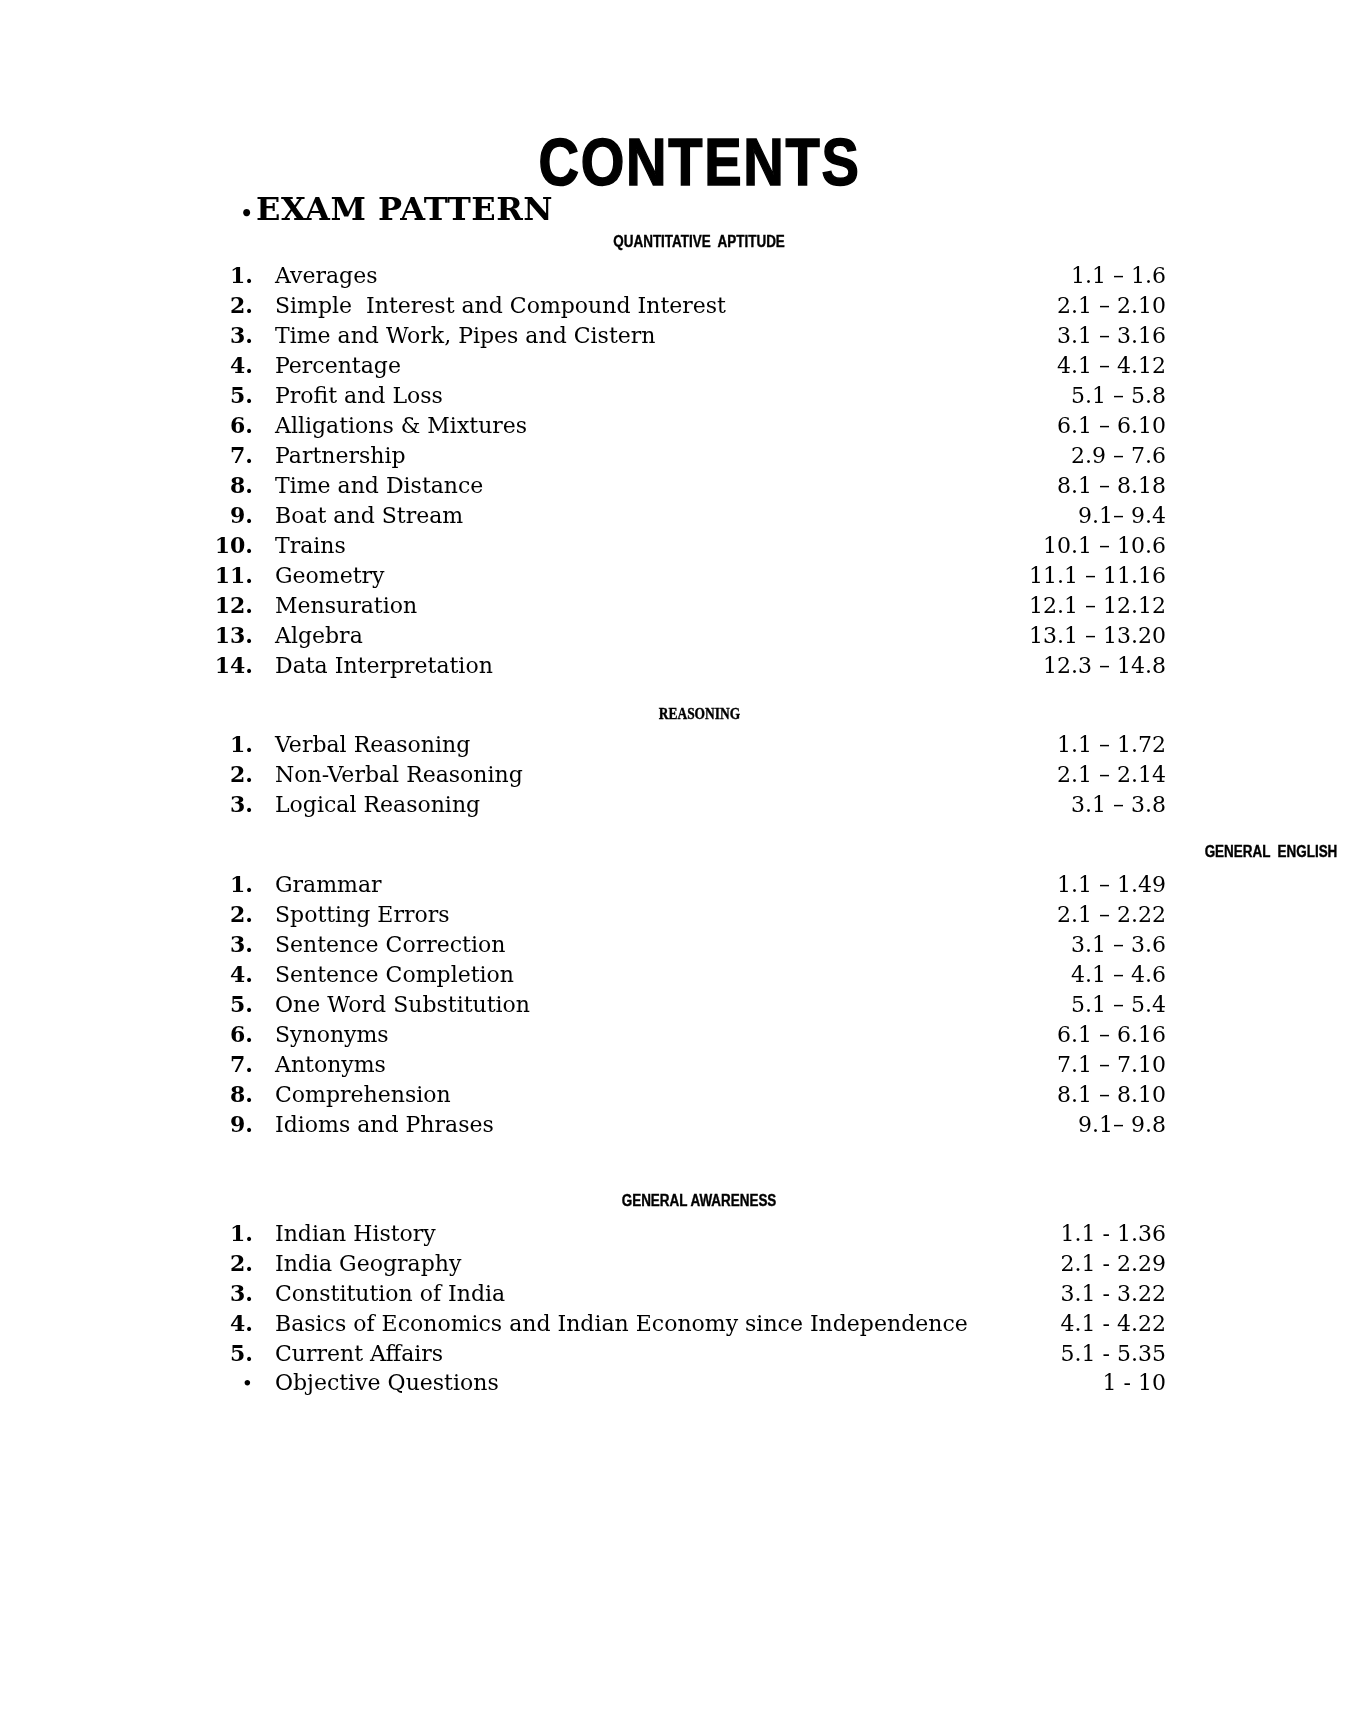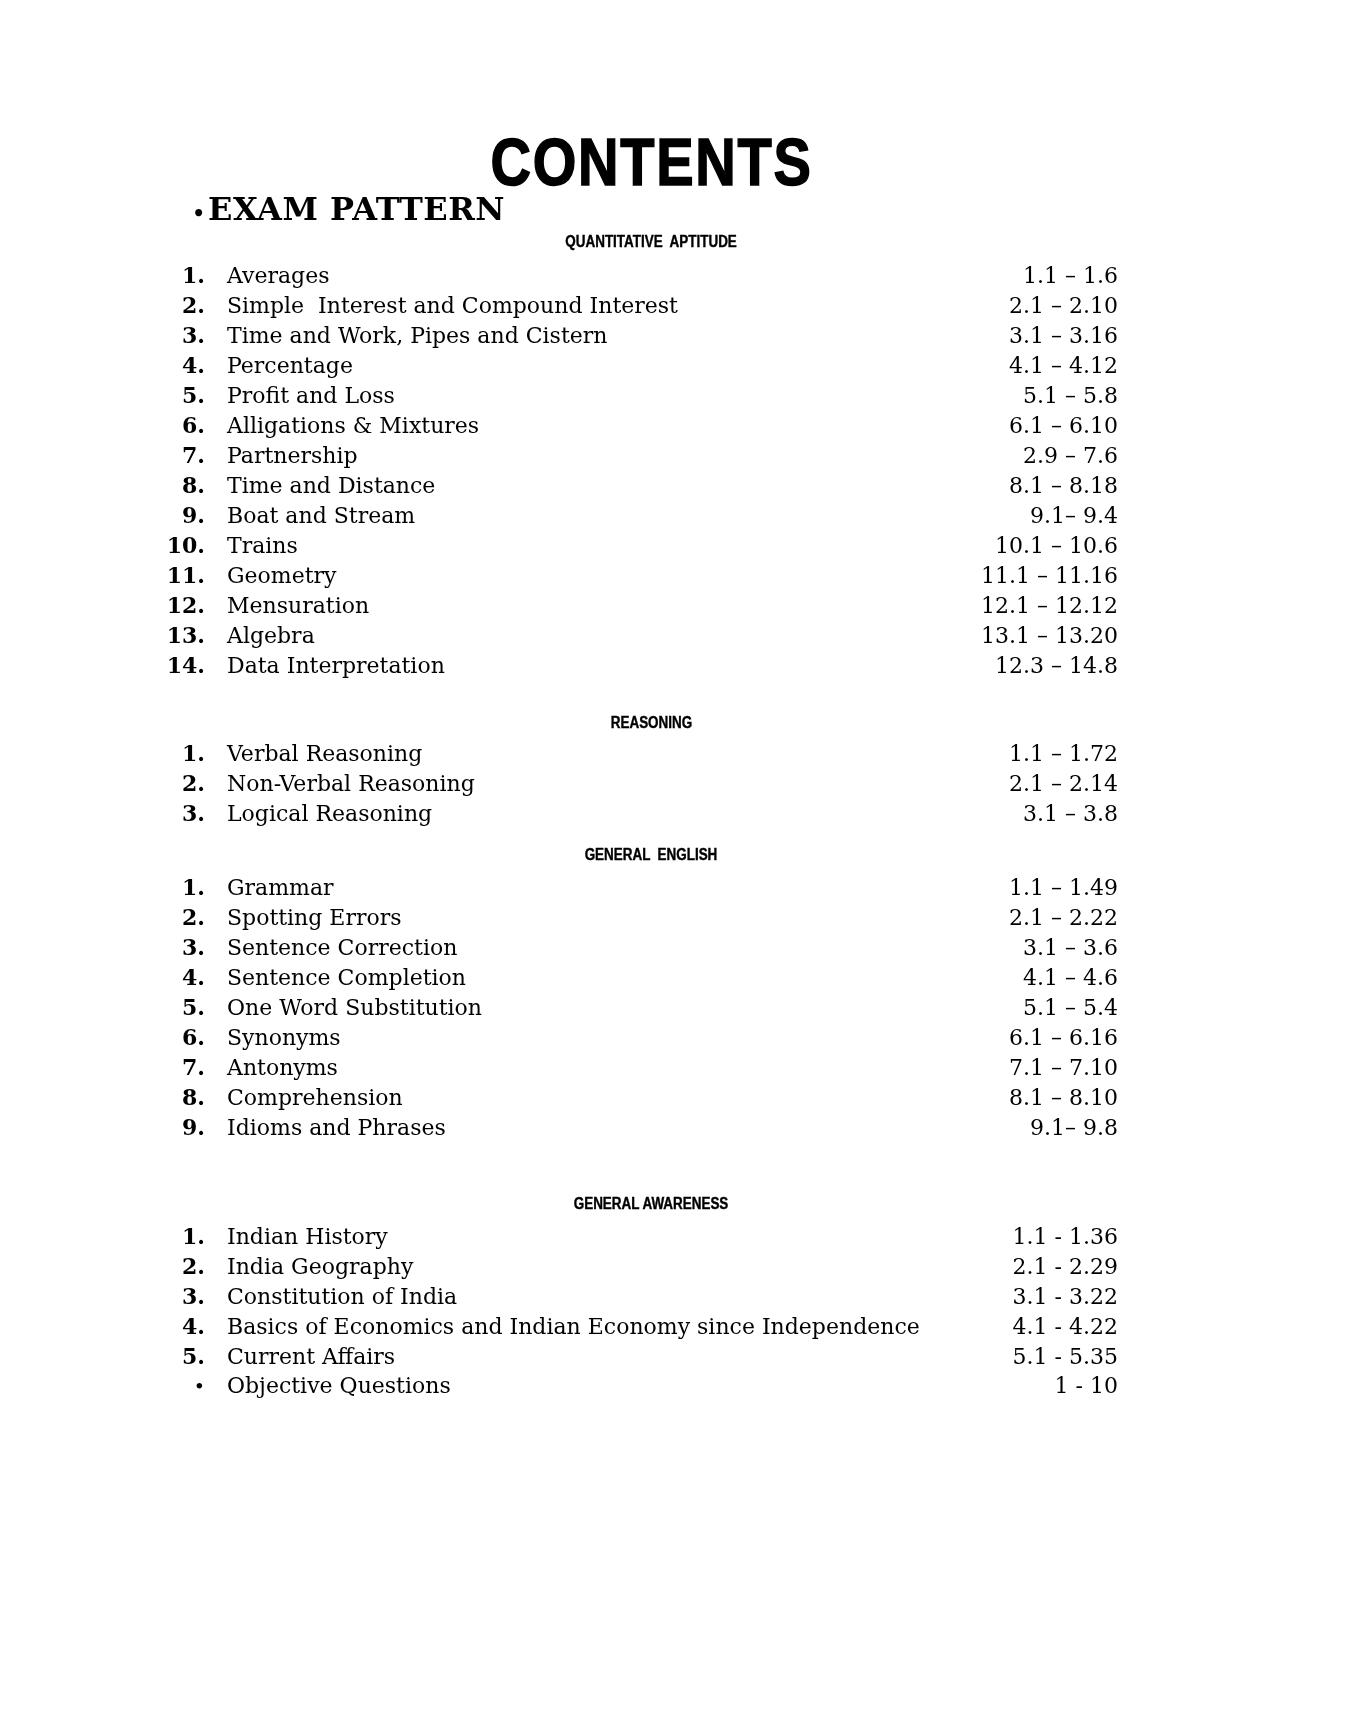--- a/index.html
+++ b/index.html
@@ -4,20 +4,21 @@
 <style>
   html, body { margin: 0; padding: 0; background: #ffffff; }
   .page {
     position: relative;
     width: 1302px;
     height: 1725px;
     background: #ffffff;
     color: #000000;
     font-family: "DejaVu Serif", serif;
     overflow: hidden;
+    padding-left: 48px;
   }
   
   .title-line {
     padding-top: 130px;
     height: 64px;
     line-height: 64px;
     text-align: center;
   }
   .title-line .stretch {
     display: inline-block;
@@ -85,23 +86,23 @@
     margin-left: 22px;
     white-space: pre-wrap;
   }
   .pg {
     margin-left: auto;
     white-space: pre-wrap;
   }
   
   #heading-qa   { margin-top: 3px; }
   #toc-qa       { margin-top: 3px; }
-  #heading-re   { margin-top: 28px; }
+  #heading-re   { margin-top: 19px; font-family: Liberation Serif, serif; }
   #toc-re       { margin-top: 0; }
-  #heading-ge   { margin-top: 12px; }
+  #heading-ge   { margin-top: 18px; text-align: right; }
   #toc-ge       { margin-top: 2px; }
   #heading-ga   { margin-top: 47px; }
   #toc-ga       { margin-top: 2px; }
 </style>
 </head>
 <body>
 
 <div class="page">
 
   <div class="title-line">

